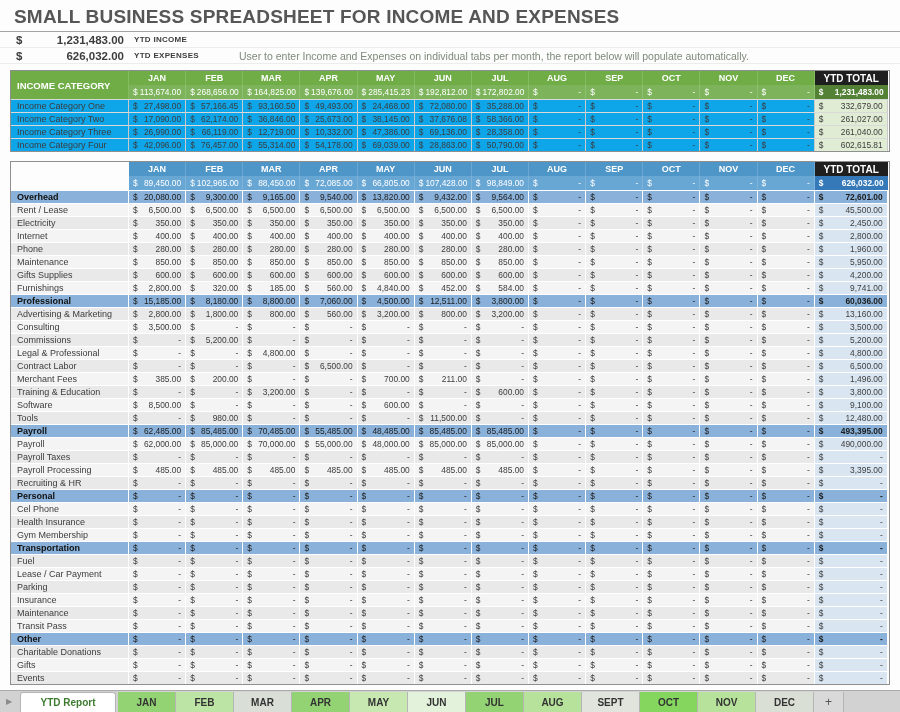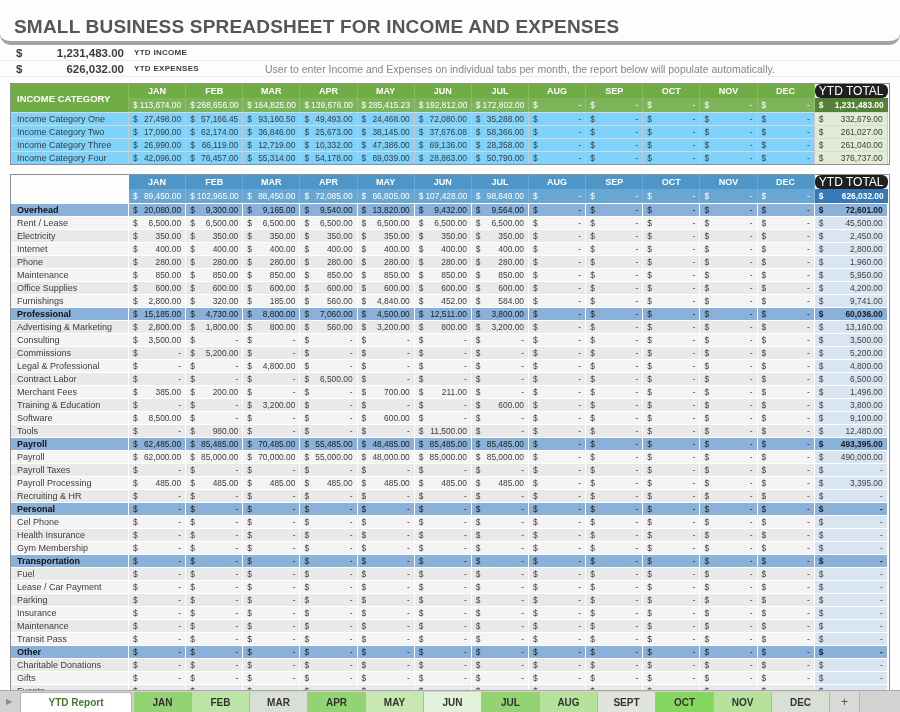--- a/index.html
+++ b/index.html
@@ -1,48 +1,48 @@
 <!DOCTYPE html>
 <html><head>
 <meta charset="utf-8">
 <style>
   * { margin:0; padding:0; box-sizing:border-box; }
   html,body { width:900px; height:712px; overflow:hidden; background:#fff;
     font-family:"Liberation Sans", sans-serif; }
   .page { width:900px; height:712px; position:relative; background:#fdfdfd; }
 
   
-  .title-row { padding:16px 0 3px 14px; border-bottom:4px solid #a3a3a3;border-radius:11px; }
+  .title-row { padding:6px 0 3px 14px; border-bottom:1px solid #a3a3a3; }
   .title-row h1 { font-size:19px; font-weight:bold; color:#565656; letter-spacing:.2px; }
   .kpi-row { display:flex; align-items:center; height:16px; padding-left:16px; border-bottom:1px solid #ececec; }
   .kpi-amt { display:flex; justify-content:space-between; width:108px; font-weight:bold; font-size:11.5px; color:#3d3d3d; }
   .kpi-label { font-size:8px; font-weight:bold; color:#3d3d3d; margin-left:10px; letter-spacing:.3px; }
-  .note { font-size:10.5px; color:#7e8a7a; margin-left:66px; }
+  .note { font-size:10.5px; color:#7e8a7a; margin-left:40px; }
 
   
   .tbl { width:880px; margin-left:10px; border:1px solid #8f8f8f; }
   .grid-row { display:grid; grid-template-columns:118px repeat(12,57.15px) 73px; }
   .drow { height:13px; }
   .cell { display:flex; align-items:center; justify-content:space-between;
     padding:0 4px; font-size:8.4px; color:#3c3c3c; white-space:nowrap; overflow:hidden; }
   .cur { margin-right:2px; }
   .val { margin-left:auto; }
   .mh { display:flex; align-items:center; justify-content:center;
     font-size:9px; font-weight:bold; color:#fff; }
-  .ytd-h { background:#1f1f1f !important; color:#fff; font-weight:normal; font-size:12px;
-    display:flex; align-items:center; justify-content:center;border-radius:6px; }
+  .ytd-h { background:#1f1f1f !important; color:#fff; font-weight:bold; font-size:10px;
+    display:flex; align-items:center; justify-content:center; }
   .cat-hdr { display:flex; align-items:center; padding-left:6px;
     font-size:9.5px; font-weight:bold; color:#fff; }
 
   
   .income .mh, .income .cat-hdr { background:#70ad47; border-right:1px solid #86bc60; }
   .income .tot-cell { background:#7db45b; color:#fff; border-right:1px solid #8fc06e; font-weight:normal; }
   .income .tot-cell, .income .tot-ytd { font-size:8.4px; }
   .income .tot-ytd { background:#538135; color:#fff; font-weight:bold; }
-  .income .drow .cell { background:#7dd3fc; border-right:1px solid #c9c9c9; border-top:1px solid #d9d9d9; }
+  .income .drow .cell { background:#0ea5e9; border-right:1px solid #c9c9c9; border-top:1px solid #d9d9d9; }
   .income .drow .ytd-c { background:#e0ecd4; }
 
   
   .expense .mh, .expense .cat-hdr { background:#4f96c8; border-right:1px solid #6ba7d2; }
   .expense .tot-cell { background:#68a6d4; color:#fff; border-right:1px solid #7db2da; }
   .expense .tot-cell, .expense .tot-ytd { font-size:8.4px; }
   .expense .tot-ytd { background:#3579b8; color:#fff; font-weight:bold; }
   .expense .drow .cell { border-right:1px solid #fff; border-top:1px solid #fff; }
   .expense .drow.r0 .cell { background:#f4f4f4; }
   .expense .drow.r1 .cell { background:#e9e9e9; }
@@ -55,21 +55,21 @@
   .gap { height:9px; }
 
   
   .tabbar { position:absolute; left:0; bottom:0; width:900px; height:22px;
     background:#d2d2d2; border-top:1px solid #aaa; display:flex; align-items:stretch; }
   .tab-arrow { width:18px; display:flex; align-items:center; justify-content:center;
     font-size:8px; color:#8a8a8a; }
   .tab { display:flex; align-items:center; justify-content:center;
     font-size:10px; font-weight:bold; color:#333; width:58px;
     border-right:1px solid #b5b5b5; margin-top:1px; }
-  .tab.active { background:#fff; color:#3e7a2f; width:112px; border:1px solid #b5b5b5;
+  .tab.active { background:#fff; color:#3e7a2f; width:96px; border:1px solid #b5b5b5;
     border-bottom:none; border-radius:3px 3px 0 0; margin:1px 2px 0 2px; }
   .tab.plus { width:30px; font-weight:normal; font-size:12px; color:#555; }
 </style>
 </head>
 <body>
 
 <div class="page">
 
   <div class="title-row">
     <h1>SMALL BUSINESS SPREADSHEET FOR INCOME AND EXPENSES</h1>
@@ -372,21 +372,21 @@
         <div class="cell ">
           <span class="cur">$</span>
           <span class="val">-</span>
         </div>
         <div class="cell ">
           <span class="cur">$</span>
           <span class="val">-</span>
         </div>
         <div class="cell ytd-c">
           <span class="cur">$</span>
-          <span class="val">376,737.00</span>
+          <span class="val">602,615.81</span>
         </div>
       </div>
     </div>
   <div class="gap"></div>
   <div class="tbl expense" id="expense-table">
       <div class="grid-row" style="grid-template-rows: 14px 14px; height: 28px;">
         <div class="mh" style="grid-area: 1 / 2;">JAN</div>
         <div class="mh" style="grid-area: 1 / 3;">FEB</div>
         <div class="mh" style="grid-area: 1 / 4;">MAR</div>
         <div class="mh" style="grid-area: 1 / 5;">APR</div>
@@ -776,21 +776,21 @@
         <div class="cell ">
           <span class="cur">$</span>
           <span class="val">-</span>
         </div>
         <div class="cell ytd-c">
           <span class="cur">$</span>
           <span class="val">5,950.00</span>
         </div>
       </div>
       <div class="grid-row drow r1">
-        <div class="cell lbl">Office Supplies</div>
+        <div class="cell lbl">Gifts Supplies</div>
         <div class="cell ">
           <span class="cur">$</span>
           <span class="val">600.00</span>
         </div>
         <div class="cell ">
           <span class="cur">$</span>
           <span class="val">600.00</span>
         </div>
         <div class="cell ">
           <span class="cur">$</span>
@@ -893,21 +893,21 @@
         </div>
       </div>
       <div class="grid-row drow sub">
         <div class="cell lbl">Professional</div>
         <div class="cell ">
           <span class="cur">$</span>
           <span class="val">15,185.00</span>
         </div>
         <div class="cell ">
           <span class="cur">$</span>
-          <span class="val">4,730.00</span>
+          <span class="val">8,180.00</span>
         </div>
         <div class="cell ">
           <span class="cur">$</span>
           <span class="val">8,800.00</span>
         </div>
         <div class="cell ">
           <span class="cur">$</span>
           <span class="val">7,060.00</span>
         </div>
         <div class="cell ">

